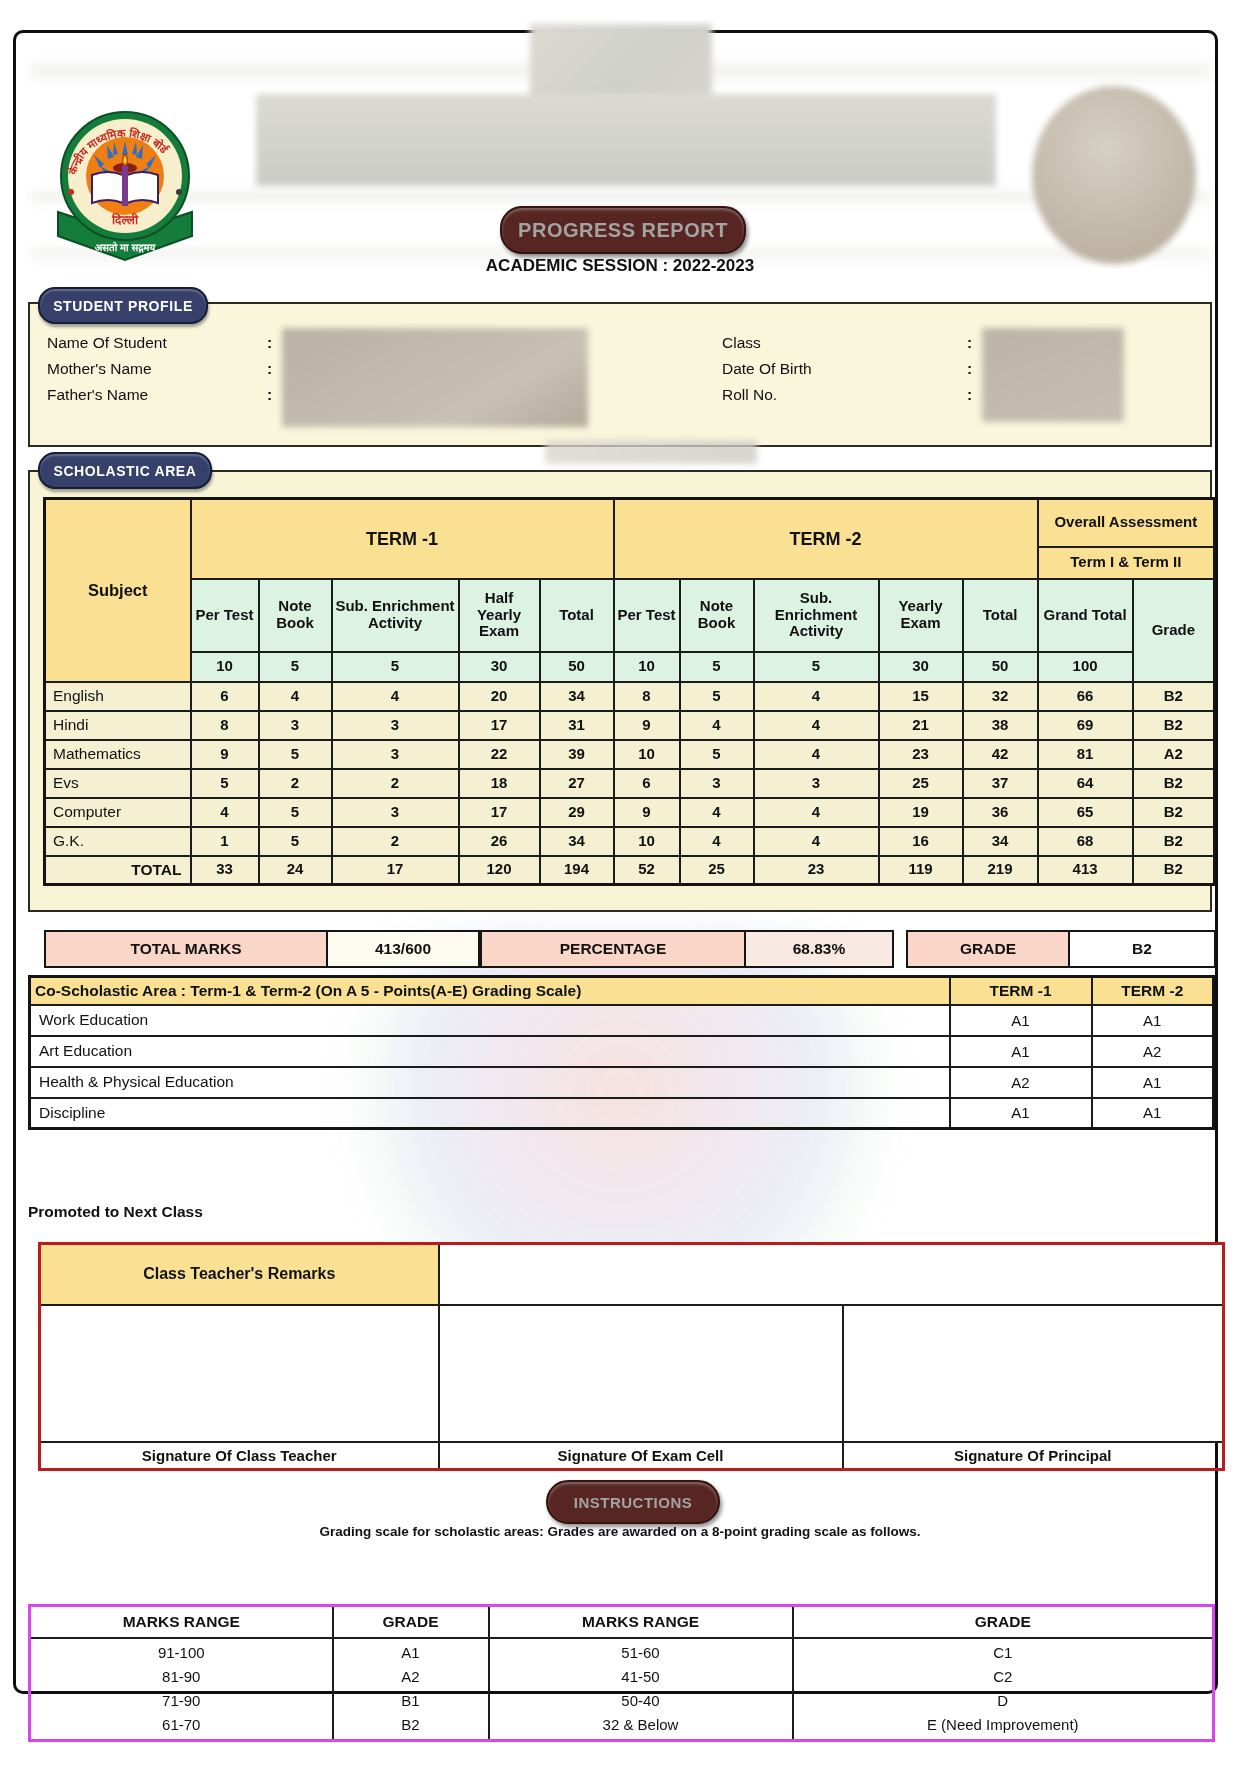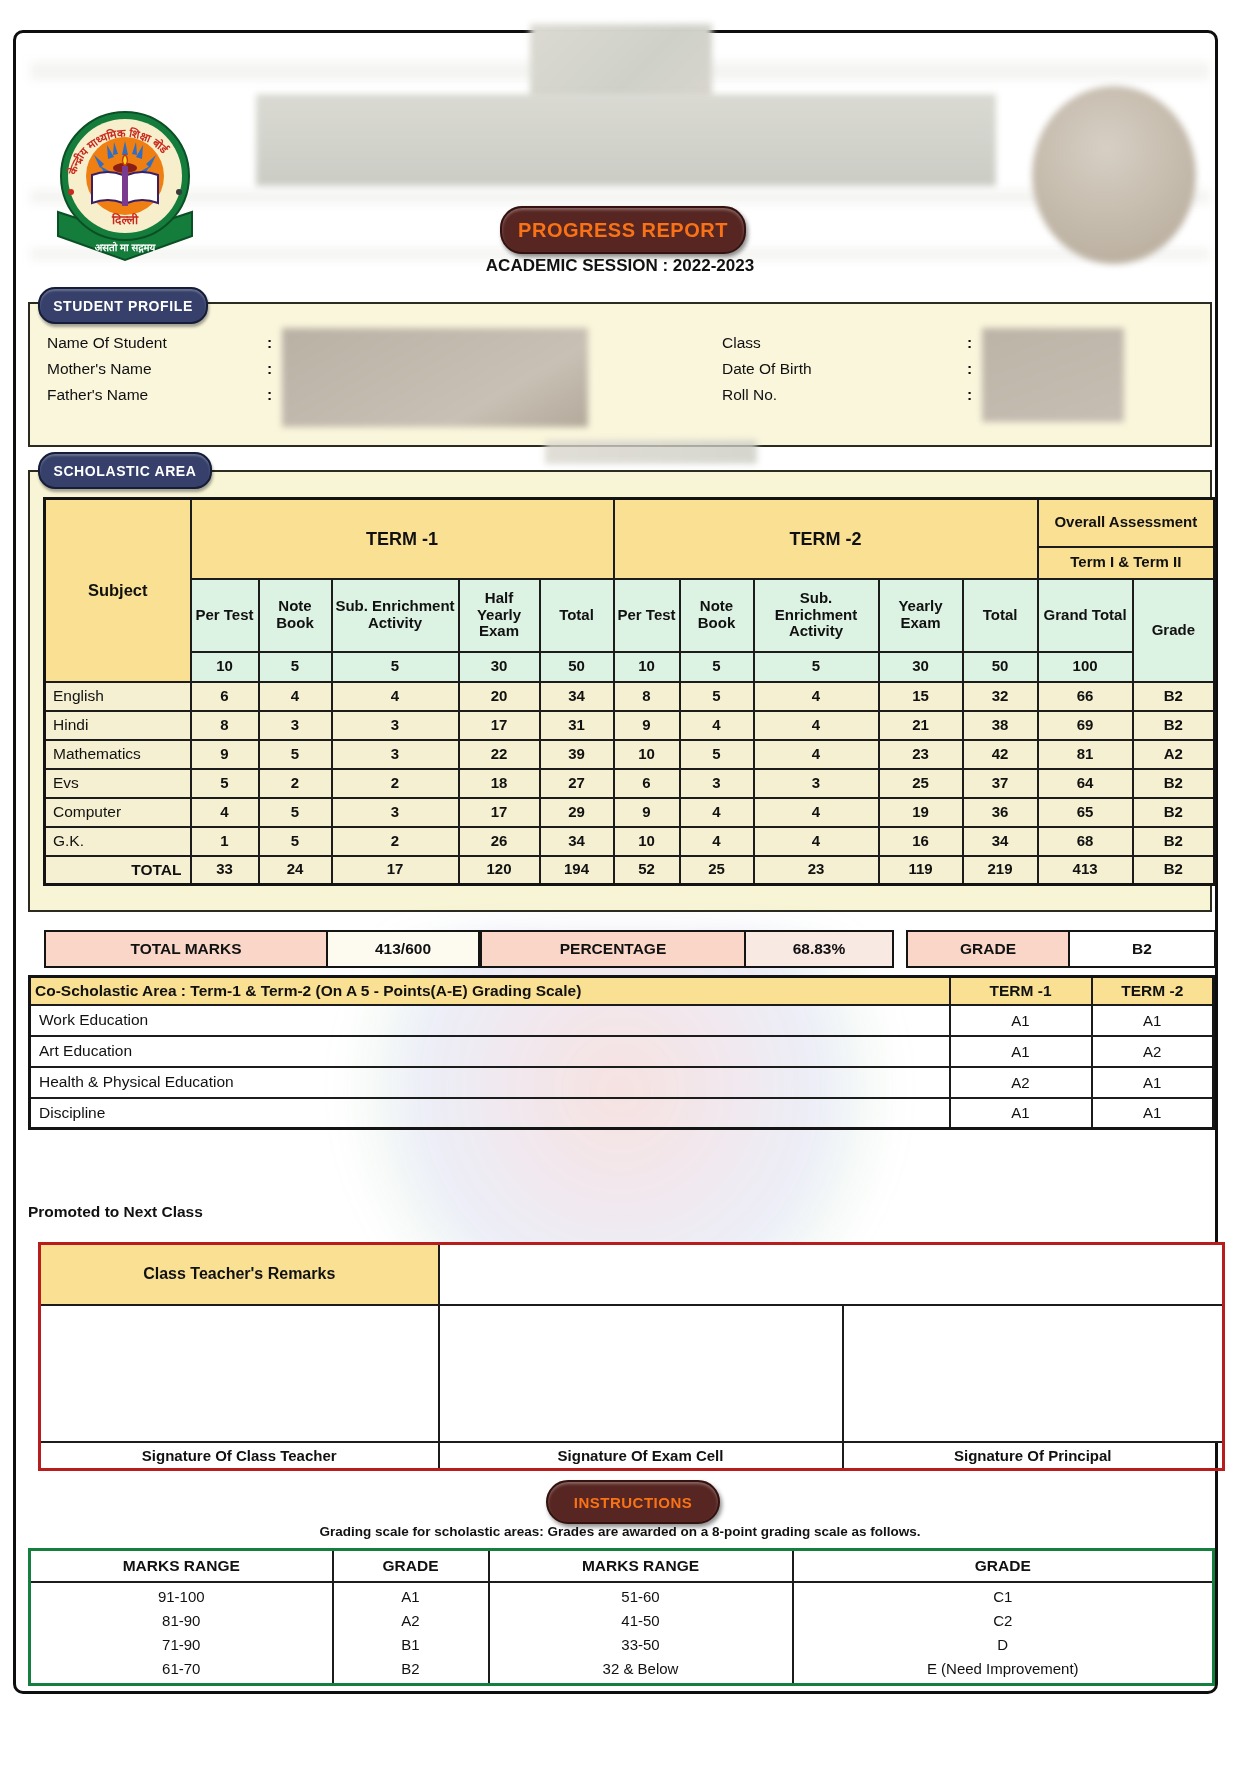--- a/index.html
+++ b/index.html
@@ -7,21 +7,21 @@
         font-family:"Liberation Sans","DejaVu Sans",sans-serif;color:#111;}
   .frame{position:absolute;left:13px;top:30px;width:1199px;height:1658px;
          border:3px solid #0e0e0e;border-radius:10px;z-index:1;}
   .noise{position:absolute;left:30px;right:30px;background:rgba(175,175,165,.14);filter:blur(5px);z-index:0;}
   
   .navy-pill{position:absolute;background:#36406a;border:2px solid #161d38;border-radius:17px;
              color:#fff;font-weight:bold;font-size:14px;letter-spacing:.6px;
              display:flex;align-items:center;justify-content:center;z-index:6;
              box-shadow:1px 3px 3px rgba(0,0,0,.35), inset 0 2px 2px rgba(255,255,255,.25);}
   .maroon-pill{position:absolute;background:#572622;border:2px solid #33120f;border-radius:22px;
-             color:#f97316;font-weight:bold;display:flex;align-items:center;justify-content:center;z-index:6;
+             color:#a3a3a3;font-weight:bold;display:flex;align-items:center;justify-content:center;z-index:6;
              box-shadow:2px 3px 4px rgba(0,0,0,.45), inset 0 2px 3px rgba(255,255,255,.30);}
   
   .redact{position:absolute;filter:blur(3px);z-index:7;}
   
   .cream-box{position:absolute;background:#faf6dc;border:2px solid #2b2b20;z-index:2;}
   
   .pf-label{position:absolute;font-size:15.5px;color:#101010;}
   .pf-colon{position:absolute;font-size:15.5px;color:#101010;font-weight:bold;}
   
   table{border-collapse:collapse;table-layout:fixed;}
@@ -42,21 +42,21 @@
   
   .co-table{position:absolute;left:28px;top:975px;width:1184px;z-index:4;border:3px solid #141414;background:transparent;}
   .co-table td{border:2px solid #1c1c1c;vertical-align:middle;padding:2px 4px;}
   .co-hdr{font-weight:bold;font-size:15.5px;}
   .co-act{font-weight:normal;font-size:15.5px;padding-left:8px !important;}
   .co-grade{text-align:center;font-size:15px;}
   
   .rem-table{position:absolute;left:38px;top:1242px;width:1184px;z-index:4;border:3px solid #b91c1c;}
   .rem-table td{border:2px solid #1c1c1c;vertical-align:middle;}
   
-  .grd-table{position:absolute;left:28px;top:1548px;width:1184px;z-index:4;border:3px solid #15803d;}
+  .grd-table{position:absolute;left:28px;top:1604px;width:1184px;z-index:4;border:3px solid #d946ef;}
   .grd-table td{border:2px solid #1c1c1c;text-align:center;vertical-align:middle;padding:2px;}
   .grd-line{line-height:24px;font-size:15px;}
   .watermark{position:absolute;left:330px;top:930px;width:580px;height:380px;z-index:3;pointer-events:none;
     background:radial-gradient(circle at 50% 42%, rgba(205,70,70,.16), rgba(70,90,185,.10) 55%, rgba(80,160,90,.05) 68%, transparent 78%);
     filter:blur(14px);}
   .center-text{position:absolute;left:0;width:1240px;text-align:center;}
 </style>
 </head>
 <body>
 
@@ -397,21 +397,21 @@
       </td>
       <td>
         <div class="grd-line">A1</div>
         <div class="grd-line">A2</div>
         <div class="grd-line">B1</div>
         <div class="grd-line">B2</div>
       </td>
       <td>
         <div class="grd-line">51-60</div>
         <div class="grd-line">41-50</div>
-        <div class="grd-line">33-50</div>
+        <div class="grd-line">50-40</div>
         <div class="grd-line">32 &amp; Below</div>
       </td>
       <td>
         <div class="grd-line">C1</div>
         <div class="grd-line">C2</div>
         <div class="grd-line">D</div>
         <div class="grd-line">E (Need Improvement)</div>
       </td>
     </tr>
   </tbody>

